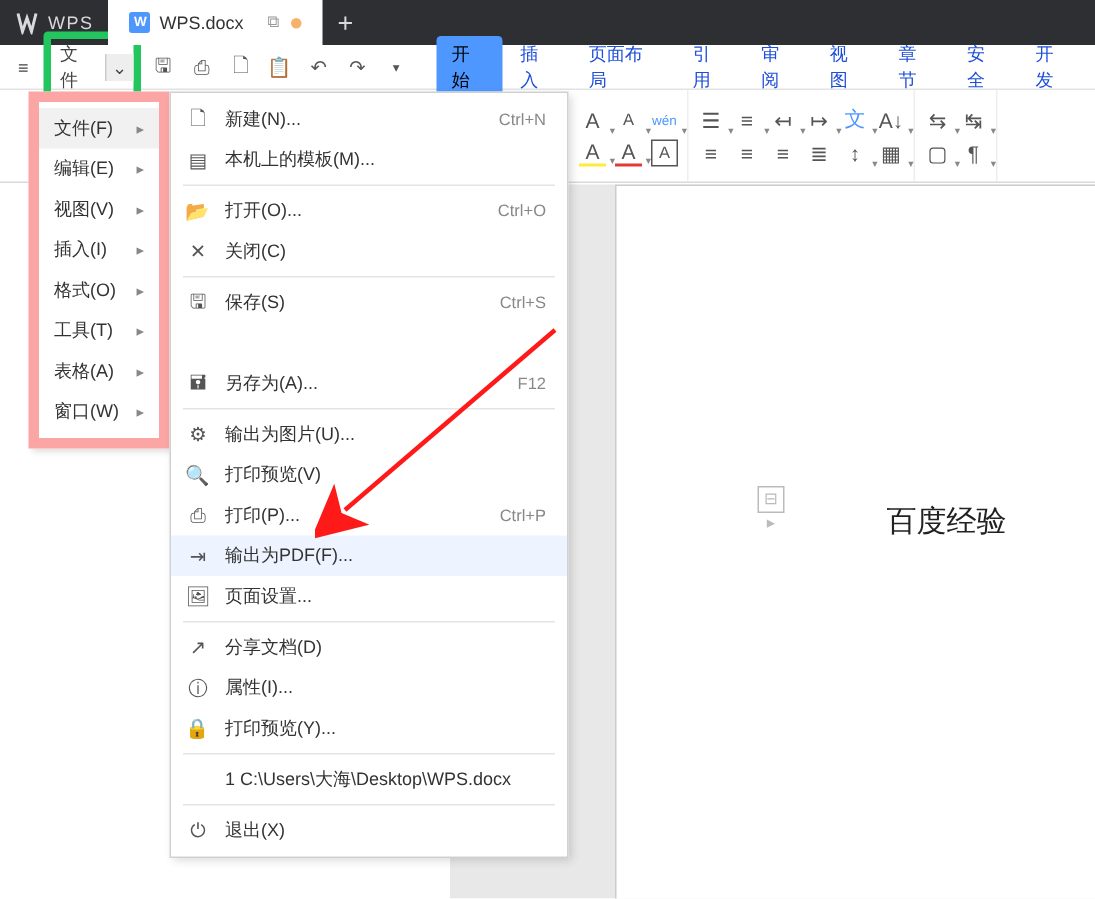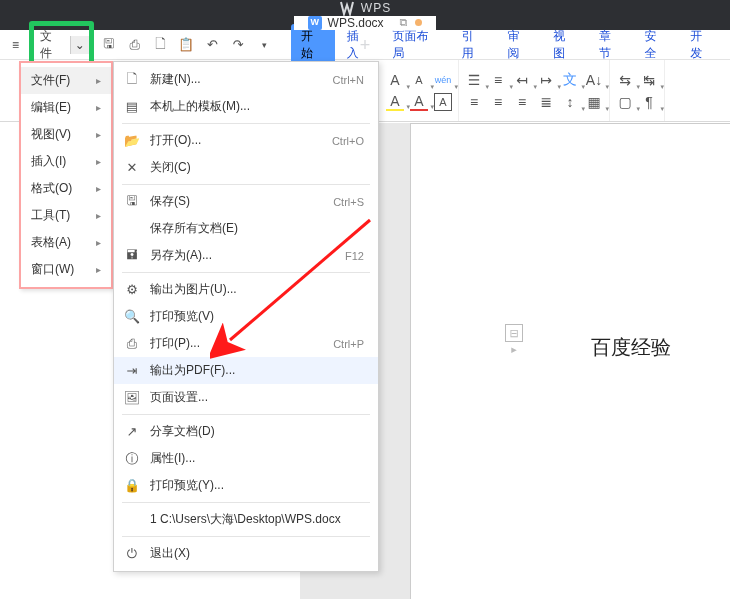--- a/index.html
+++ b/index.html
@@ -1,22 +1,22 @@
 <!DOCTYPE html>
 <html><head>
 <meta charset="utf-8">
 <style>
   * { box-sizing: border-box; font-family: "Microsoft YaHei", Arial, sans-serif; }
   body { margin: 0; width: 730px; height: 599px; background: #fff; overflow: hidden; font-size: 12px; color: #333; position: relative; }
 
   
-  .title-bar { display: flex; align-items: center; height: 30px; background: #2d2f33; color: #d7d9dc; flex-direction: column; }
+  .title-bar { display: flex; align-items: center; height: 30px; background: #2d2f33; color: #d7d9dc; }
   .app-id { display: flex; align-items: center; gap: 6px; padding: 0 10px; background: #2d2f33; height: 100%; }
   .app-id span { font-size: 12px; letter-spacing: 1px; }
-  .tab { display: flex; align-items: flex-start; gap: 6px; padding: 0 14px; height: 100%; background: #4b4d52; position: relative; }
+  .tab { display: flex; align-items: center; gap: 6px; padding: 0 14px; height: 100%; background: #4b4d52; position: relative; }
   .tab.active { background: #fff; color: #333; }
   .doc-icon { width: 14px; height: 14px; background: #4d97ff; border-radius: 2px; position: relative; }
   .doc-icon::after { content: "W"; position: absolute; color: #fff; font-size: 9px; font-weight: bold; left: 3px; top: 1px; }
   .plus-tab { width: 30px; text-align: center; color: #d7d9dc; font-size: 18px; line-height: 30px; }
   .tab-mini { display: flex; gap: 8px; margin-left: 10px; color: #999; align-items: center; }
   .dot-o { width: 7px; height: 7px; border-radius: 50%; background: #f6b26b; }
 
   
   .menu-bar { display: flex; align-items: center; height: 30px; border-bottom: 1px solid #e3e3e3; padding: 0 6px; gap: 4px; }
   .menu-btn { padding: 2px 6px; display: flex; align-items: center; gap: 2px; color: #444; border-radius: 3px; }
@@ -34,21 +34,21 @@
   .rb-ic { width: 18px; height: 18px; display: flex; align-items: center; justify-content: center; color: #555; font-size: 14px; position: relative; }
   .rb-ic.sm::after { content: "▾"; font-size: 7px; position: absolute; right: -6px; bottom: -2px; color: #888; }
 
   
   .canvas { position: absolute; left: 300px; top: 123px; right: 0; bottom: 0; background: #e8e8e8; }
   .page { position: absolute; left: 110px; top: 0; width: 500px; height: 600px; background: #fff; border: 1px solid #ccc; }
   .doc-text { position: absolute; left: 180px; top: 210px; font-size: 20px; color: #222; }
   .obj-placeholder { position: absolute; left: 94px; top: 200px; width: 18px; height: 18px; border: 1px solid #bbb; color: #bbb; font-size: 11px; text-align: center; line-height: 16px; }
 
   
-  .file-menu { position: absolute; left: 19px; top: 61px; width: 94px; background: #fff; border: 2px solid #fca5a5; box-shadow: 2px 2px 4px rgba(0,0,0,.12); padding: 4px 0; z-index: 20; }
+  .file-menu { position: absolute; left: 19px; top: 61px; width: 94px; background: #fff; border: 7px solid #fca5a5; box-shadow: 2px 2px 4px rgba(0,0,0,.12); padding: 4px 0; z-index: 20; }
   .file-menu .mi { display: flex; align-items: center; justify-content: space-between; padding: 5px 10px; color: #333; font-size: 12px; }
   .file-menu .mi.hl { background: #f1f1f1; }
   .file-menu .chev { color: #888; font-size: 10px; }
 
   
   .file-ops { position: absolute; left: 113px; top: 61px; width: 266px; background: #fff; border: 1px solid #d0d0d0; box-shadow: 2px 2px 6px rgba(0,0,0,.15); padding: 4px 0; z-index: 25; }
   .file-ops .op { display: flex; align-items: center; padding: 5px 14px 5px 10px; color: #333; font-size: 12px; gap: 10px; height: 27px; }
   .file-ops .op:hover, .file-ops .op.hl { background: #eef4ff; }
   .file-ops .op .ic { width: 16px; height: 16px; display: flex; align-items: center; justify-content: center; color: #555; font-size: 13px; flex-shrink: 0; }
   .file-ops .op .lbl { flex: 1; }
@@ -211,21 +211,20 @@
     <span class="lbl">关闭(C)</span>
   </div>
   <div class="sep"></div>
   <div class="op">
     <span class="ic">🖫</span>
     <span class="lbl">保存(S)</span>
     <span class="sc">Ctrl+S</span>
   </div>
   <div class="op">
     <span class="ic"></span>
-    <span class="lbl">保存所有文档(E)</span>
   </div>
   <div class="op">
     <span class="ic">🖬</span>
     <span class="lbl">另存为(A)...</span>
     <span class="sc">F12</span>
   </div>
   <div class="sep"></div>
   <div class="op">
     <span class="ic">⚙</span>
     <span class="lbl">输出为图片(U)...</span>

